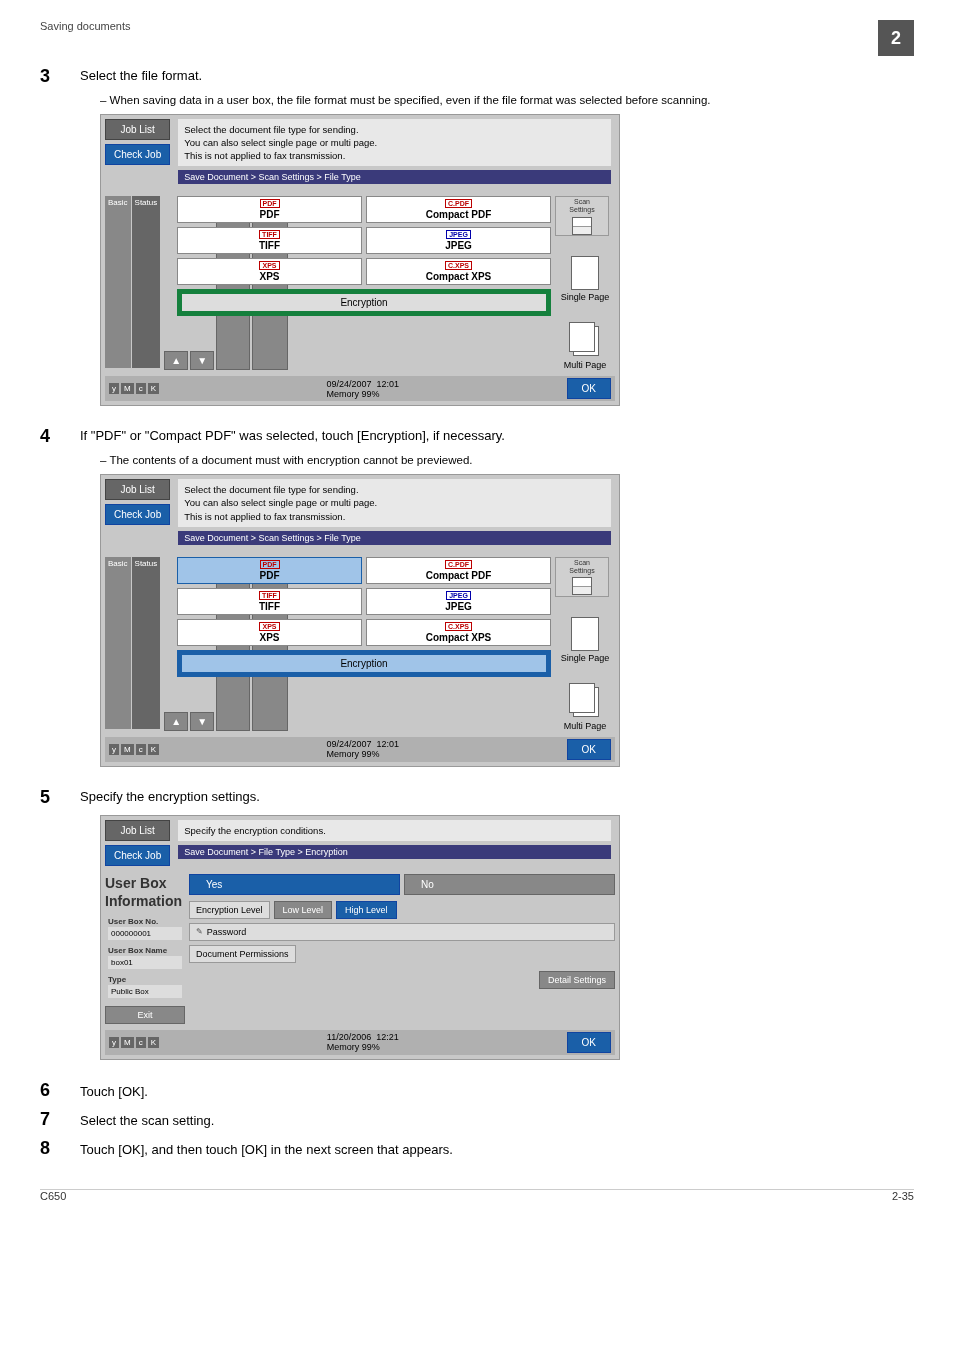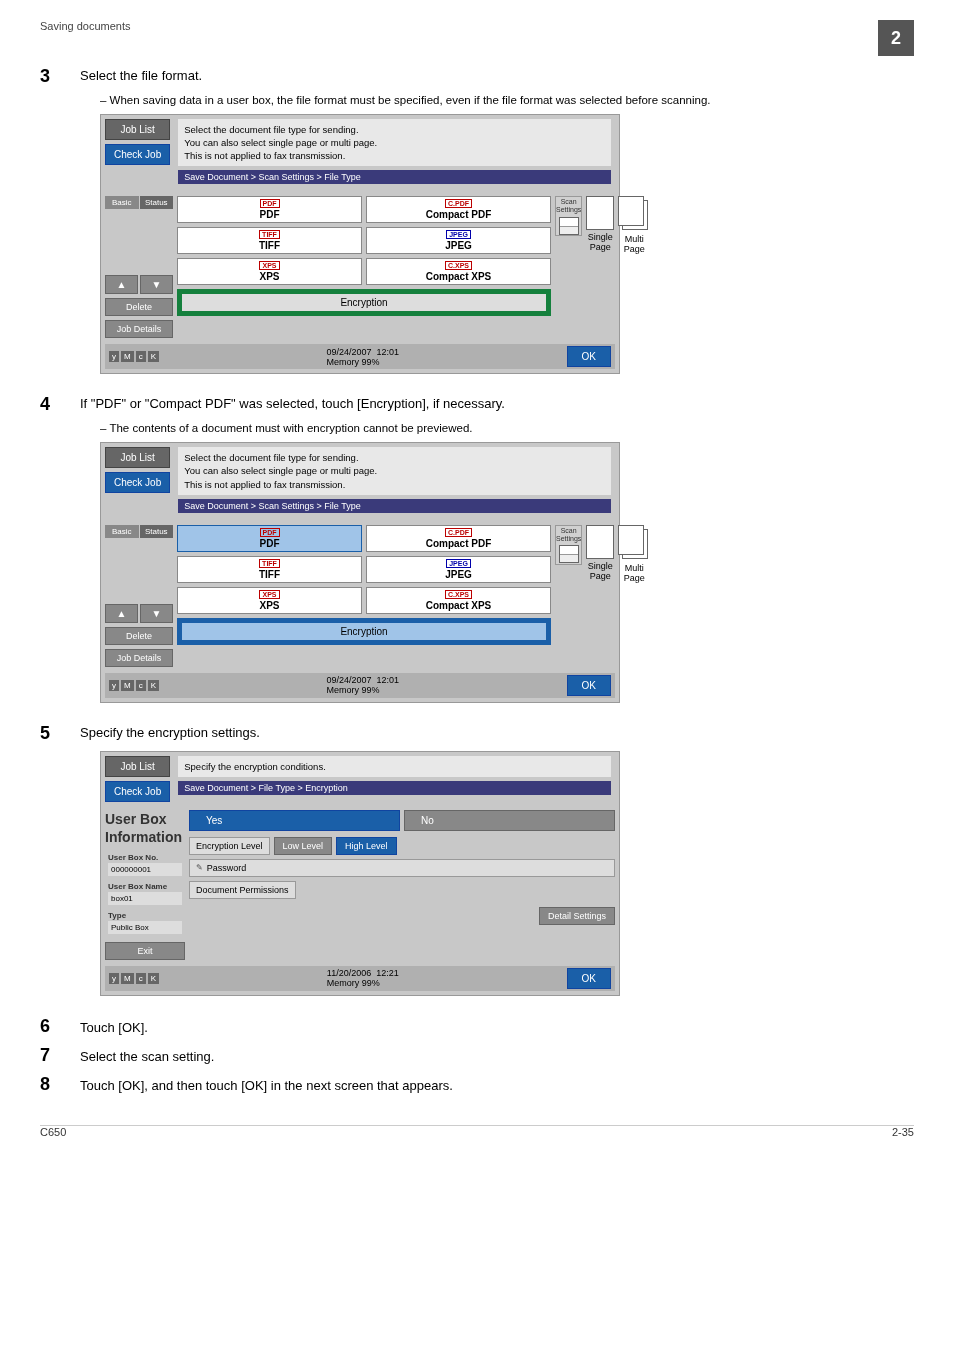--- a/index.html
+++ b/index.html
@@ -128,21 +128,21 @@
 
     .screen-body {
       display: flex;
       padding: 4px;
       gap: 4px;
     }
 
     .screen-sidebar {
       width: 68px;
       display: flex;
-      flex-direction: column;
+      flex-direction: row;
       gap: 2px;
     }
 
     .sidebar-header {
       display: flex;
       gap: 1px;
       margin-bottom: 2px;
     }
 
     .sidebar-label {
@@ -244,22 +244,22 @@
     }
 
     .file-type-label {
       font-size: 10px;
       font-weight: bold;
     }
 
     .screen-right-panel {
       width: 60px;
       display: flex;
-      flex-direction: row;
-      gap: 4px;
+      flex-direction: column;
+      gap: 20px;
     }
 
     .right-panel-icon {
       width: 54px;
       height: 40px;
       background: #d0d0d0;
       border: 1px solid #999;
       display: flex;
       align-items: center;
       justify-content: center;

